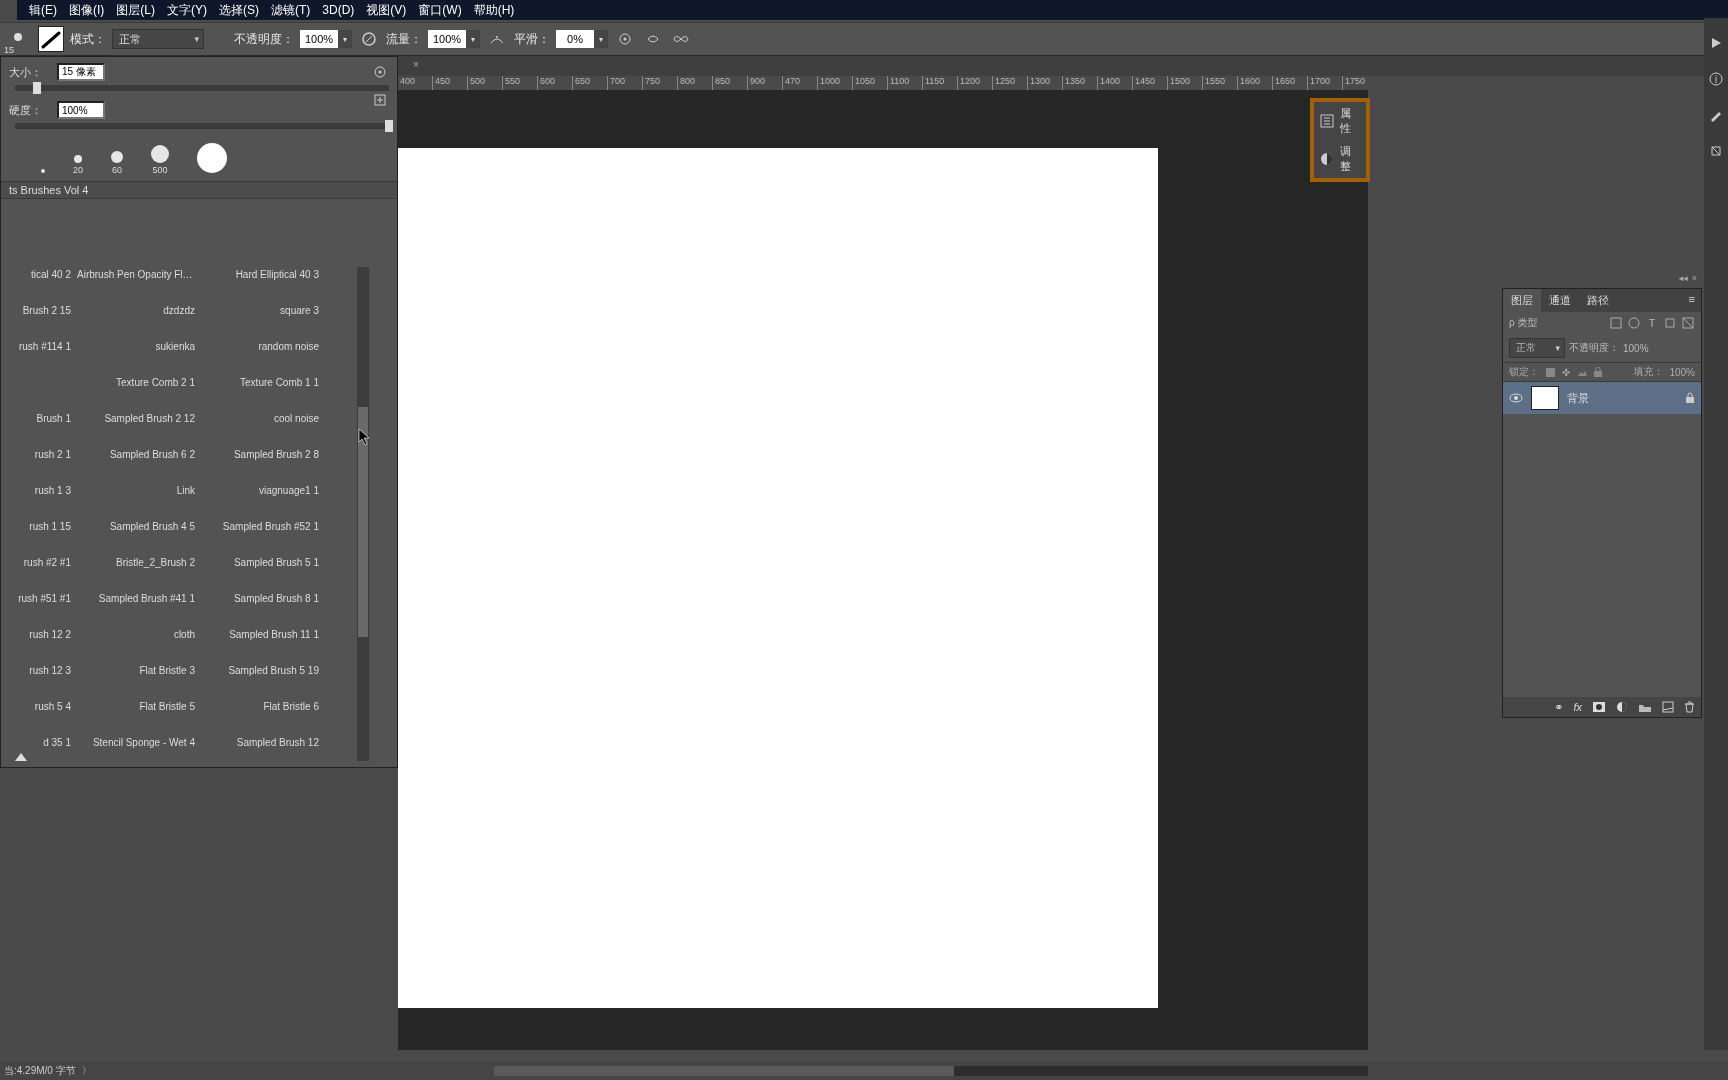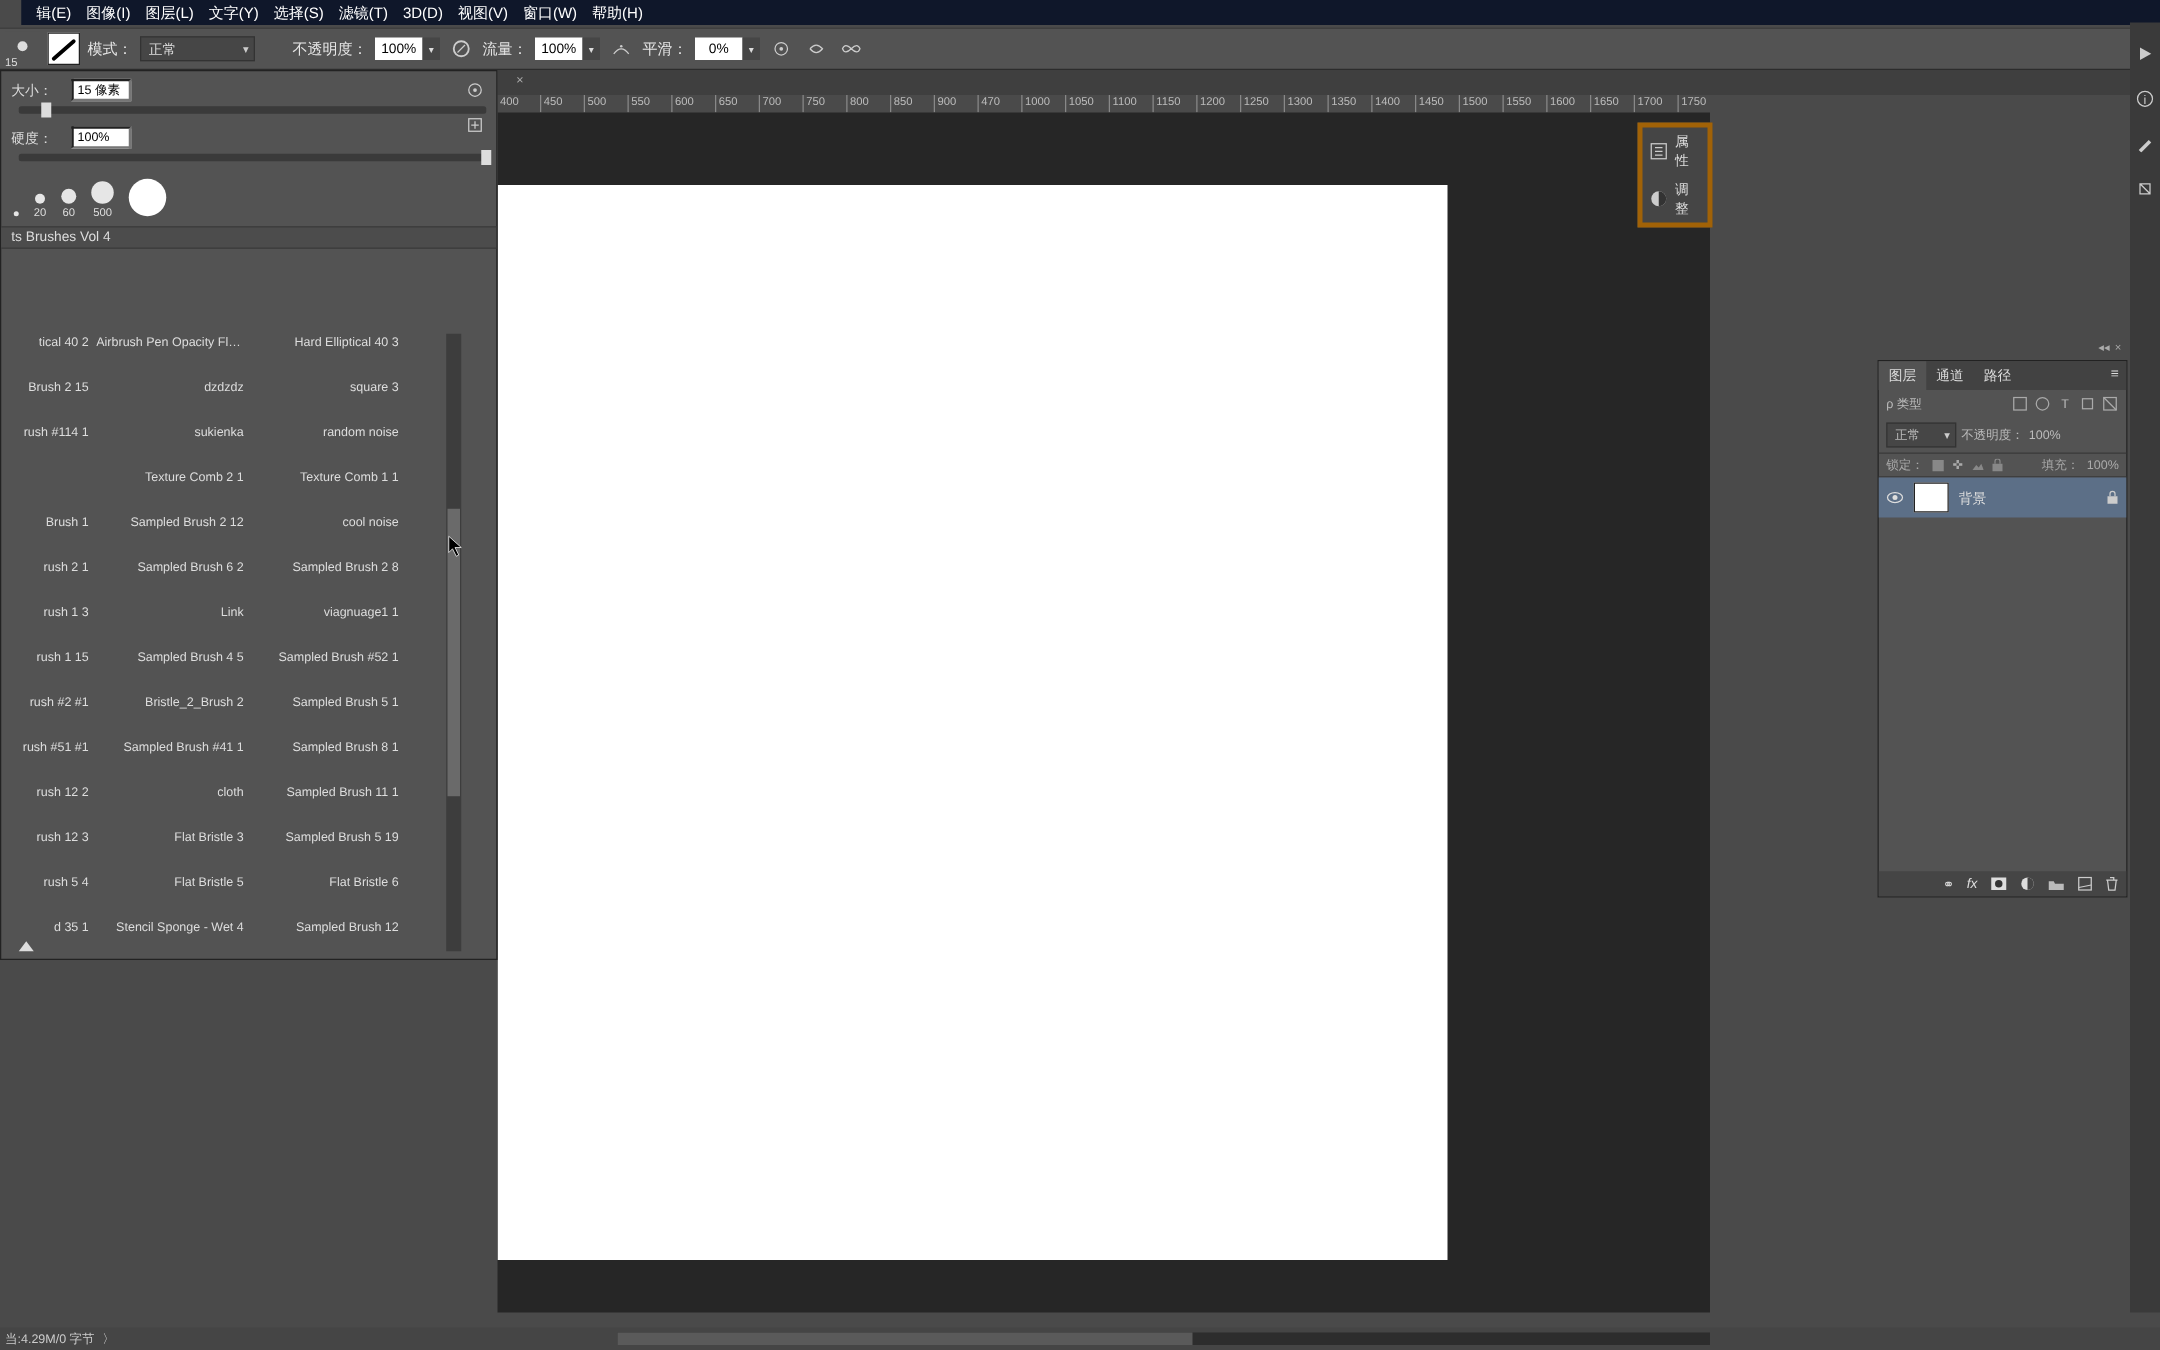--- a/index.html
+++ b/index.html
@@ -37,21 +37,21 @@
 
 .brush-panel { position:absolute; top:56px; left:0; width:398px; height:712px; background:#535353; border:1px solid #222; z-index:50; }
 .bp-top { padding:6px 8px; }
 .bp-row { display:flex; align-items:center; gap:8px; margin-bottom:4px; }
 .bp-label { width:40px; font-size:11px; color:#ddd; }
 .bp-input { width:48px; height:18px; background:#fff; color:#000; font-size:10px; padding:1px 3px; }
 .bp-slider { flex:1; height:6px; background:#3a3a3a; position:relative; border-radius:2px; }
 .bp-slider .knob { position:absolute; top:-3px; width:8px; height:12px; background:#ddd; transform:translateX(-4px);}
 .bp-gear { position:absolute; top:8px; right:10px; }
 .bp-new { position:absolute; top:36px; right:10px; }
-.preset-row { display:flex; gap:12px; padding:4px 10px 6px; align-items:flex-end; }
+.preset-row { display:flex; gap:28px; padding:4px 10px 6px; align-items:flex-end;margin-left:30px; }
 .preset { display:flex; flex-direction:column; align-items:center; font-size:9px; color:#ddd; }
 .preset .dot { width:18px; height:18px; border-radius:50%; background:#e6e6e6; margin-bottom:2px; }
 .preset .dot.big { width:30px; height:30px; background:#fff; }
 .preset .dot.tiny { width:4px; height:4px;}
 .preset .dot.sm { width:8px; height:8px; }
 .preset .dot.md { width:12px; height:12px; }
 
 .bp-section { padding:2px 8px; font-size:11px; color:#ddd; border-top:1px solid #3a3a3a; border-bottom:1px solid #3a3a3a; background:#4c4c4c; }
 .brush-list { position:absolute; top:210px; bottom:6px; left:0; right:42px; overflow:hidden; }
 .brush-grid { display:grid; grid-template-columns: 72px 122px 122px; column-gap:2px; row-gap:2px; padding-right:4px; }

